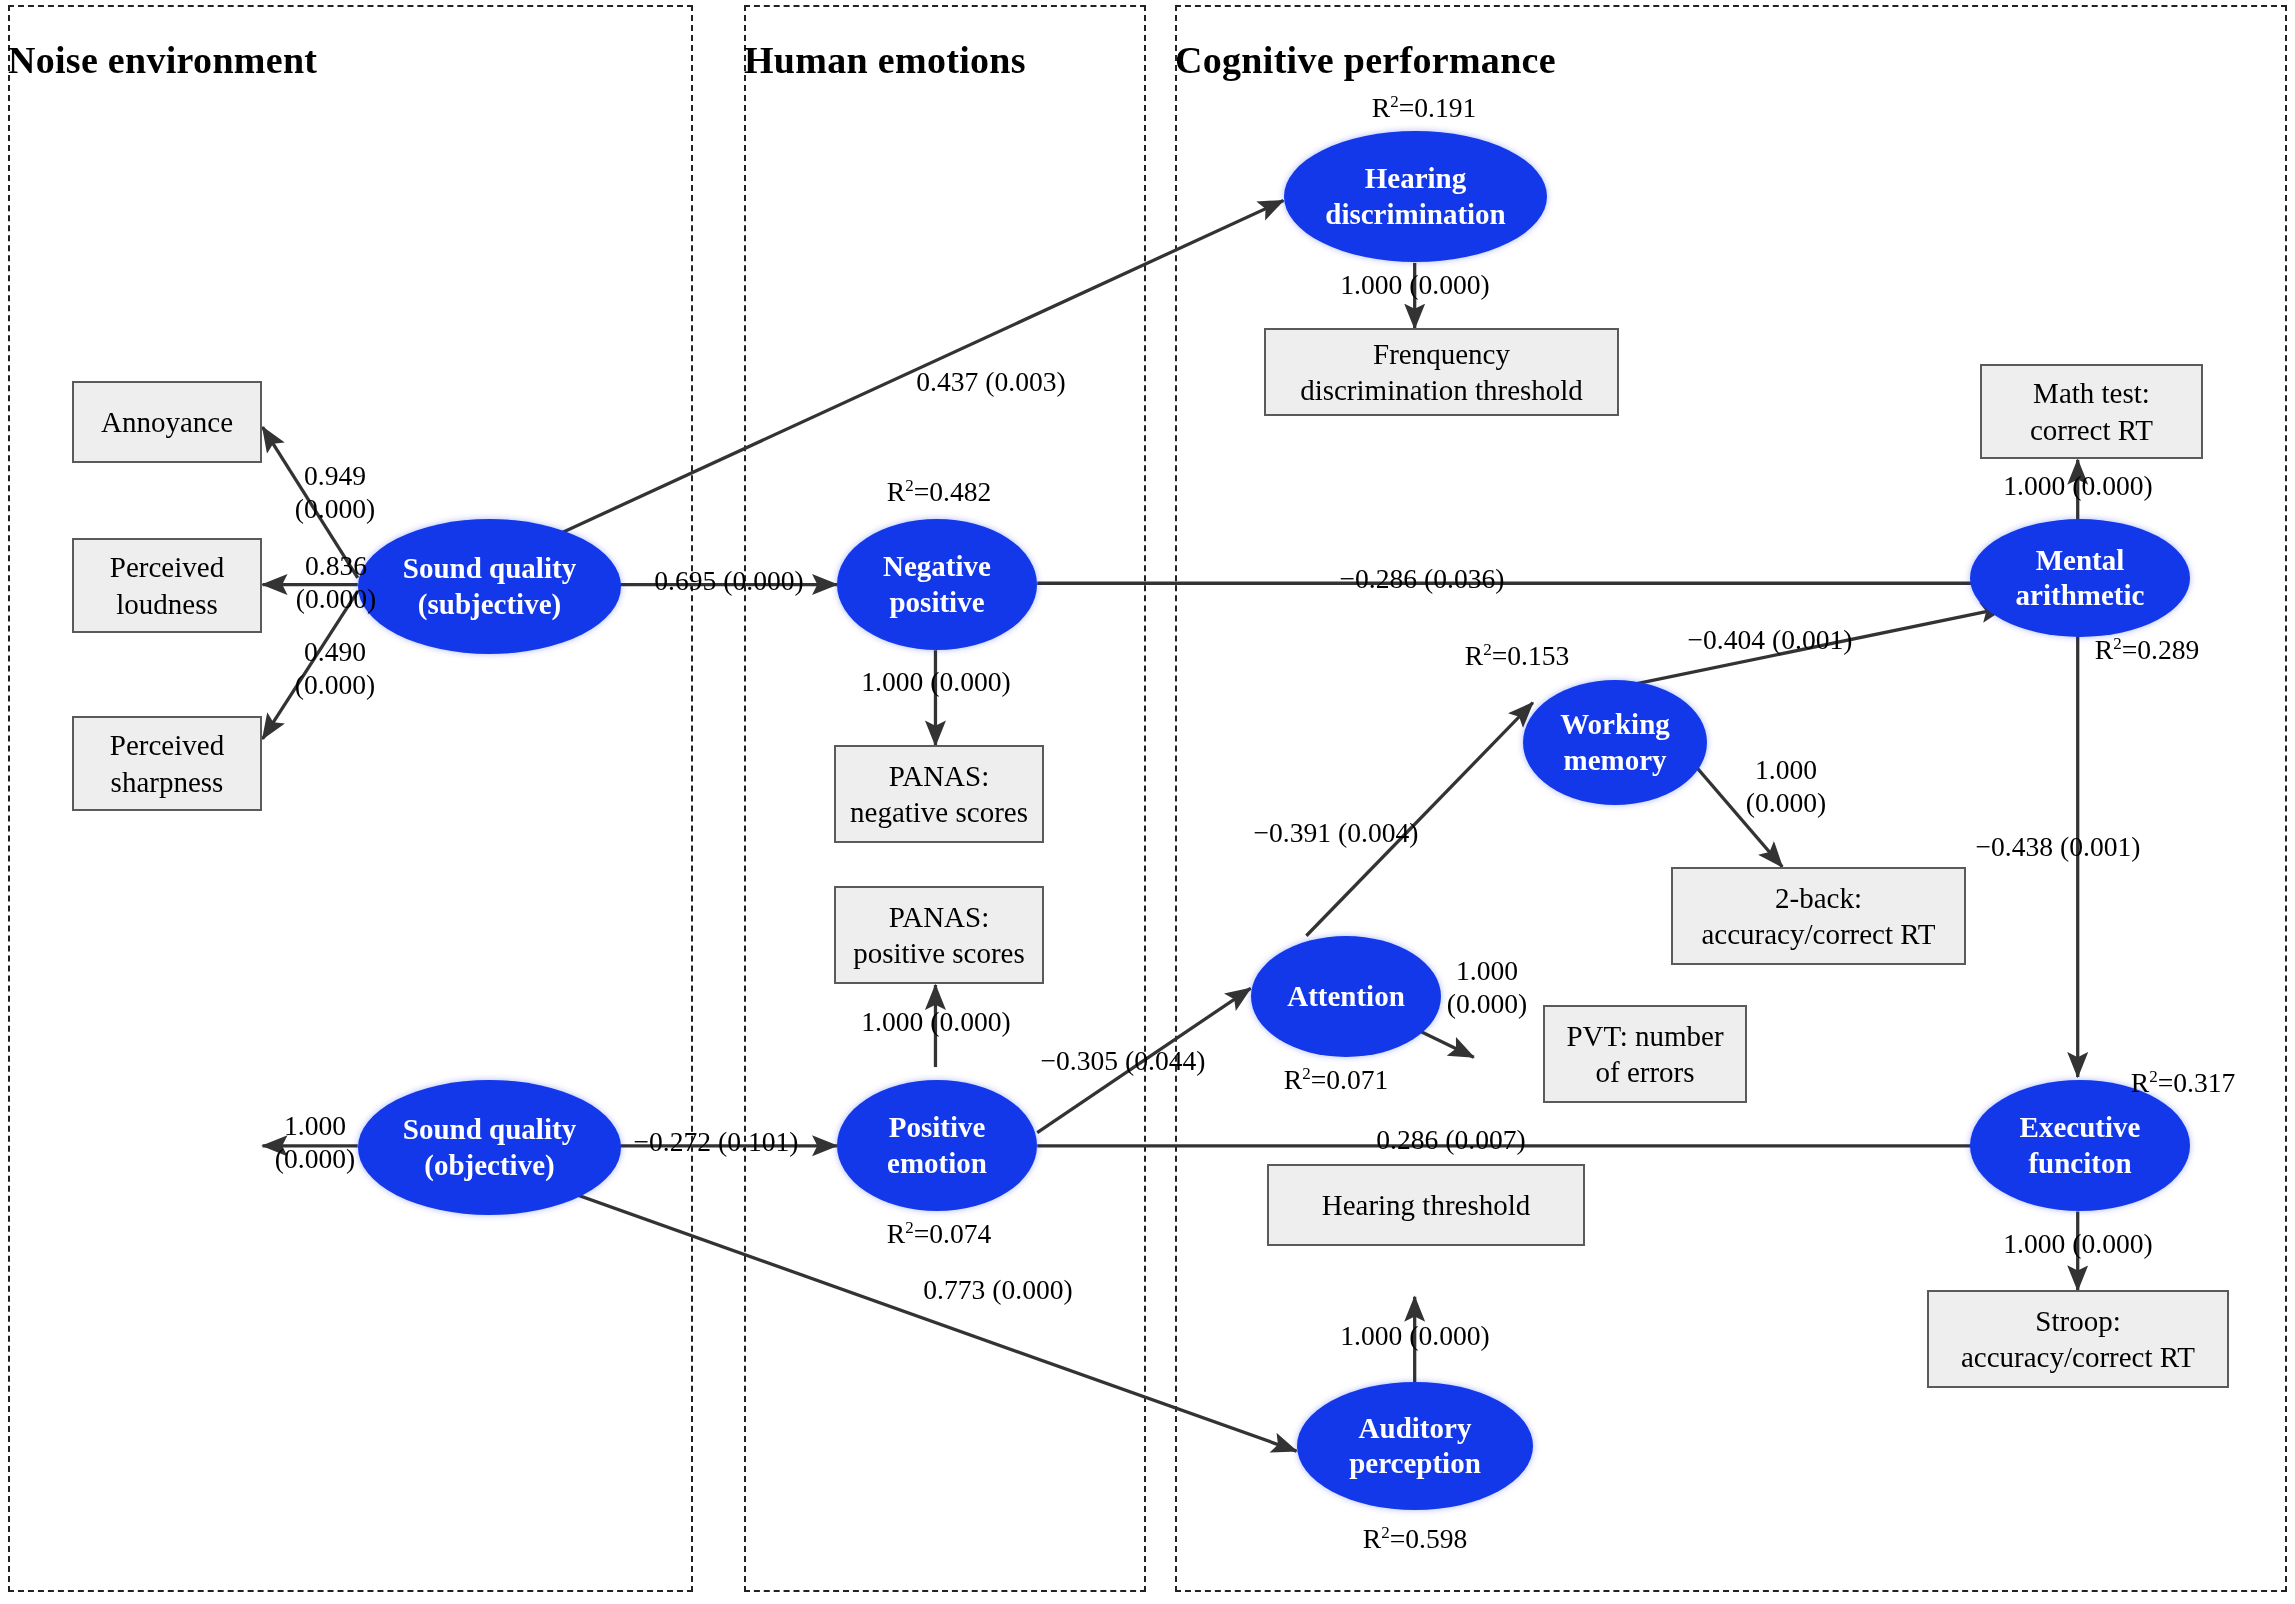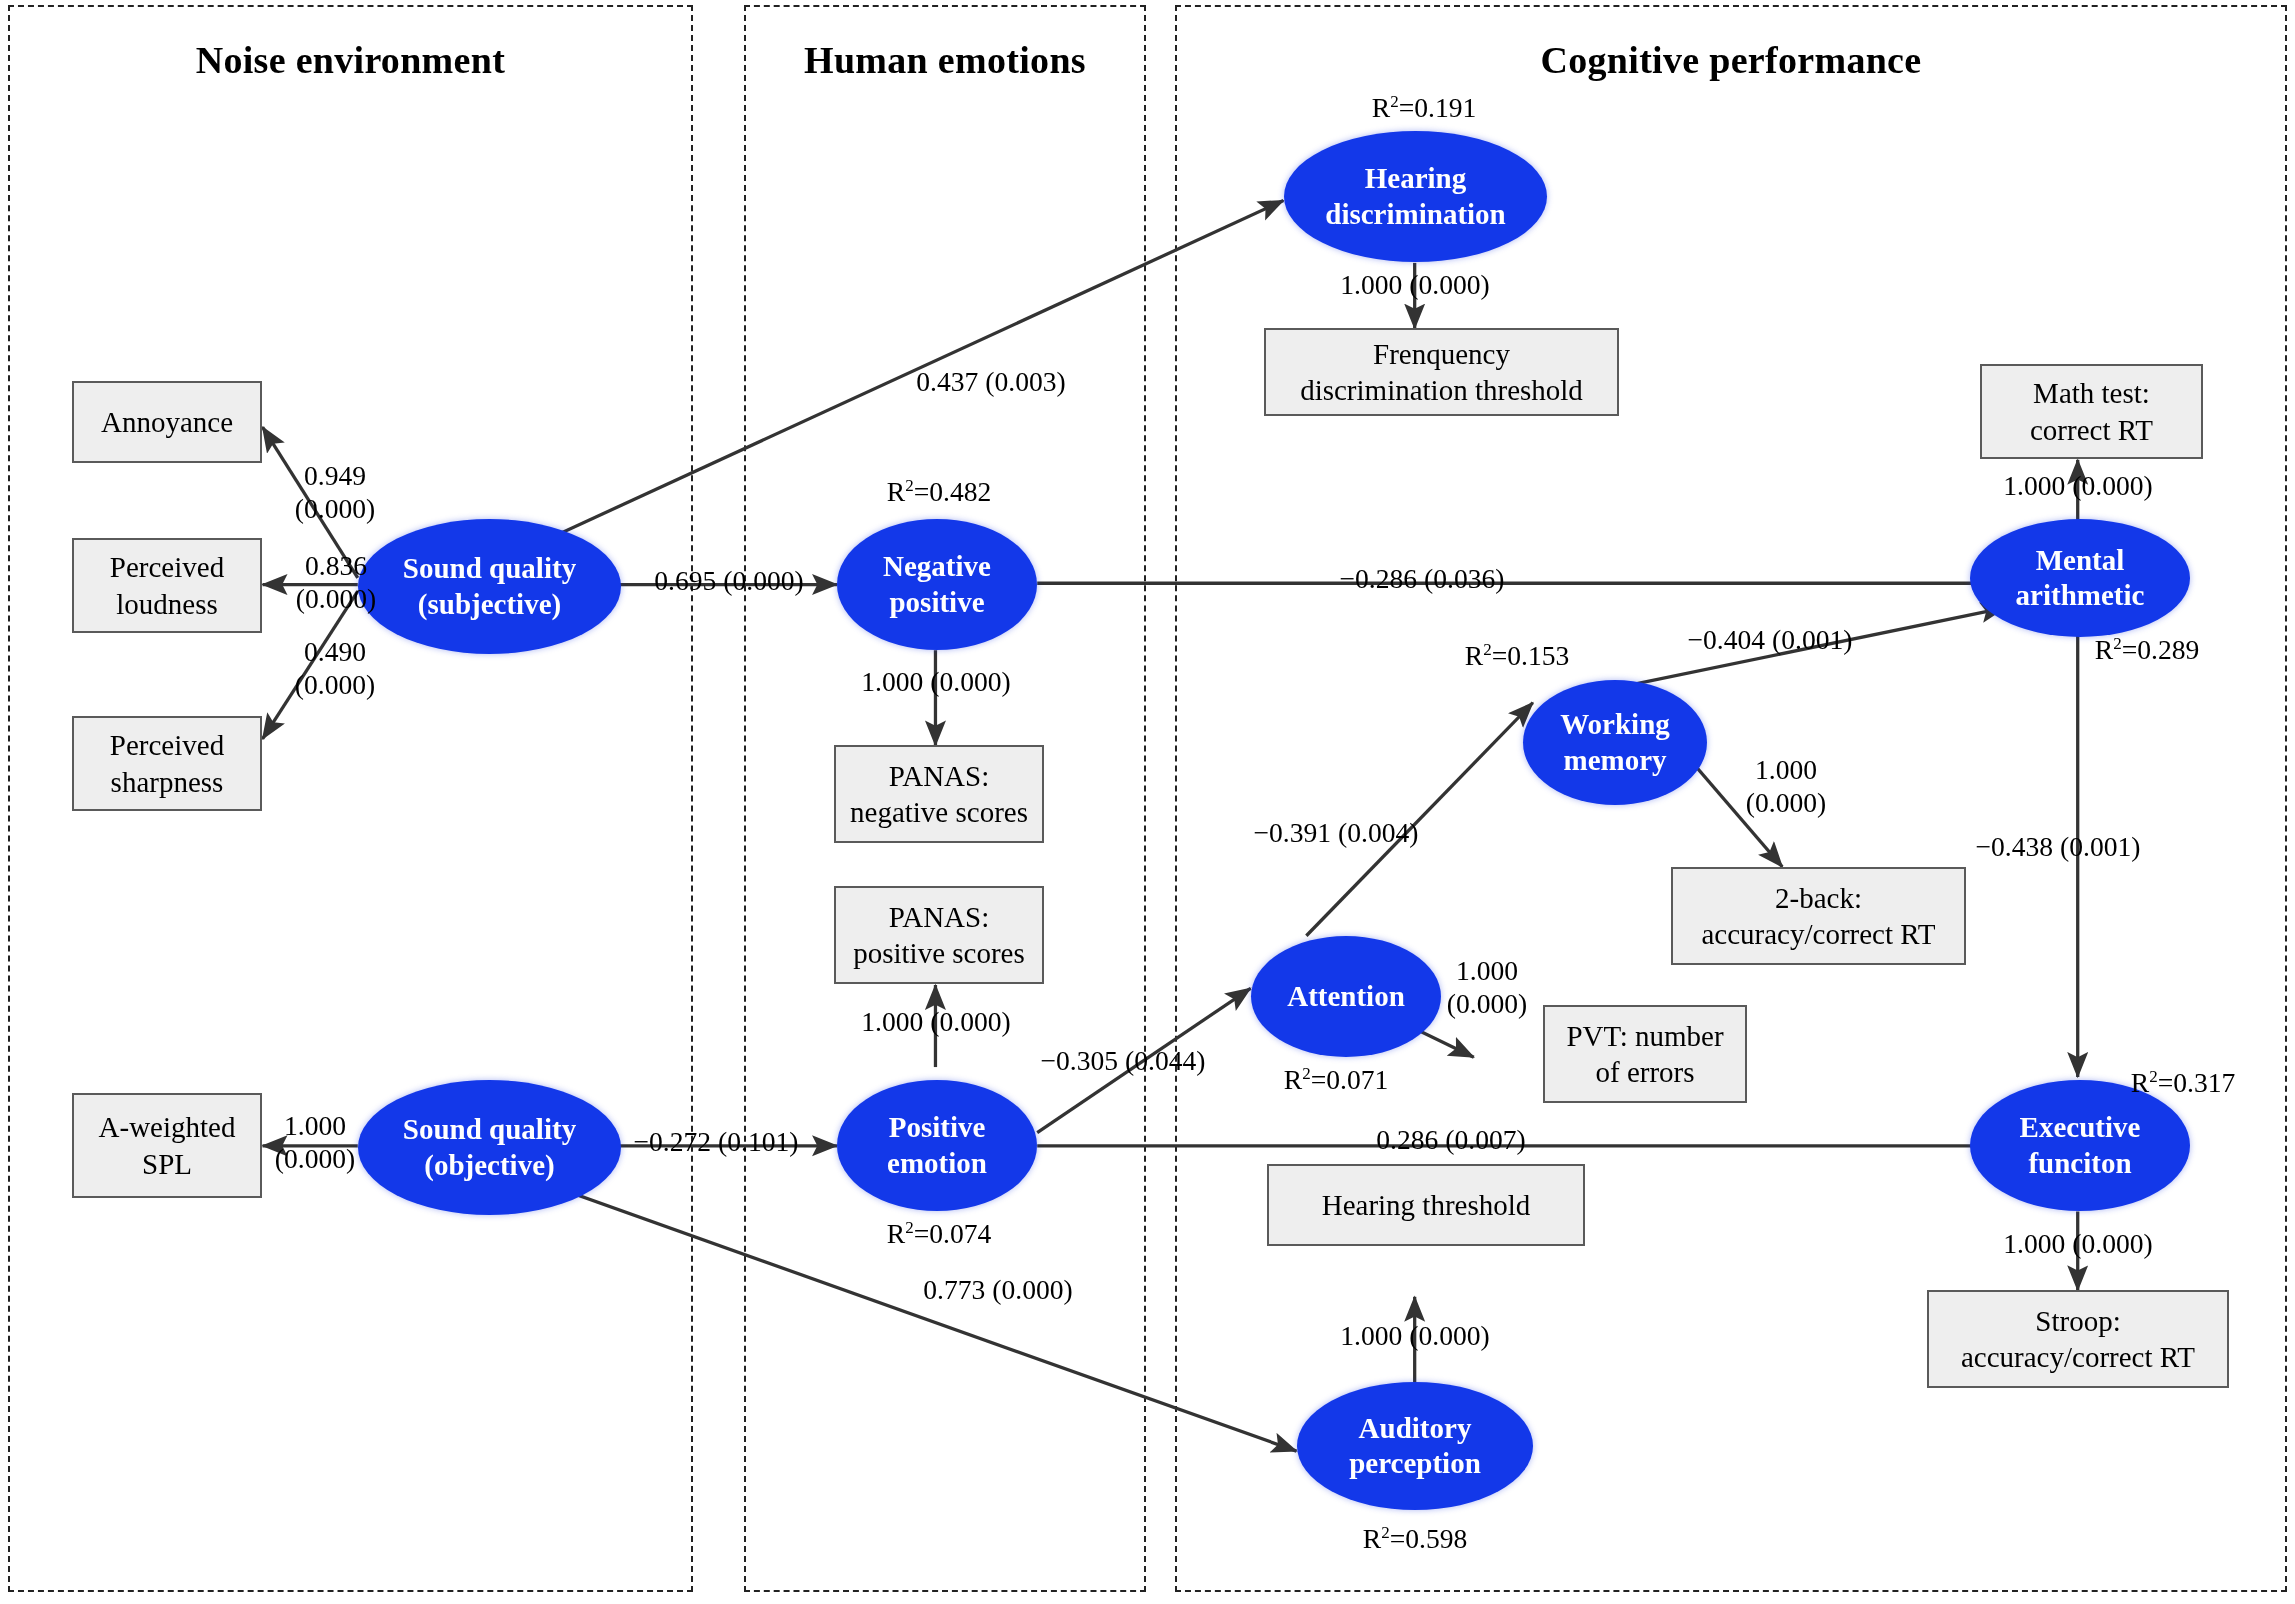--- a/index.html
+++ b/index.html
@@ -2,21 +2,21 @@
 <html style="font-size:10.5px"><head>
 <meta charset="utf-8">
 <style>
   html,body{margin:0;padding:0;background:#ffffff;}
   body{font-family:"Liberation Serif", serif;}
   #stage{position:relative;width:2295px;height:1605px;background:#fff;overflow:hidden;}
   svg#wires{position:absolute;left:0;top:0;width:2295px;height:1605px;pointer-events:none;}
 
   .panel{position:absolute;border:2.6px dashed #222;box-sizing:border-box;background:transparent;}
   .panel-title{position:absolute;font-weight:bold;font-size:38px;color:#000;white-space:nowrap;
-               text-align:center;letter-spacing:0.3px;}
+               text-align:left;letter-spacing:0.3px;}
 
   .node{position:absolute;background:#1338E9;border-radius:50%;display:flex;align-items:center;
         justify-content:center;text-align:center;color:#fff;font-weight:bold;font-size:29px;
         line-height:1.22;box-shadow:0 0 6.6px rgba(20,50,220,.35);}
   .node span{display:block;padding:0 3.9px;}
 
   .obs{position:absolute;background:#eeeeee;border:2px solid #5a5a5a;box-sizing:border-box;
        display:flex;align-items:center;justify-content:center;text-align:center;color:#000;
        font-size:29px;line-height:1.25;font-weight:normal;}
 
@@ -89,22 +89,20 @@
 
       <path d="M 2155,2105 L 2155,1975"></path>
     </g>
   </svg>
 
   <div class="obs" style="left:72px;top:381px;width:190px;height:82px;white-space:pre-line;">Annoyance</div>
   <div class="obs" style="left:72px;top:538px;width:190px;height:95px;white-space:pre-line;">Perceived
 loudness</div>
   <div class="obs" style="left:72px;top:716px;width:190px;height:95px;white-space:pre-line;">Perceived
 sharpness</div>
-  <div class="obs" style="left:72px;top:1093px;width:190px;height:105px;white-space:pre-line;">A-weighted
-SPL</div>
 
   <div class="obs" style="left:834px;top:745px;width:210px;height:98px;white-space:pre-line;">PANAS:
 negative scores</div>
   <div class="obs" style="left:834px;top:886px;width:210px;height:98px;white-space:pre-line;">PANAS:
 positive scores</div>
 
   <div class="obs" style="left:1264px;top:328px;width:355px;height:88px;white-space:pre-line;">Frenquency
 discrimination threshold</div>
   <div class="obs" style="left:1980px;top:364px;width:223px;height:95px;white-space:pre-line;">Math test:
 correct RT</div>

